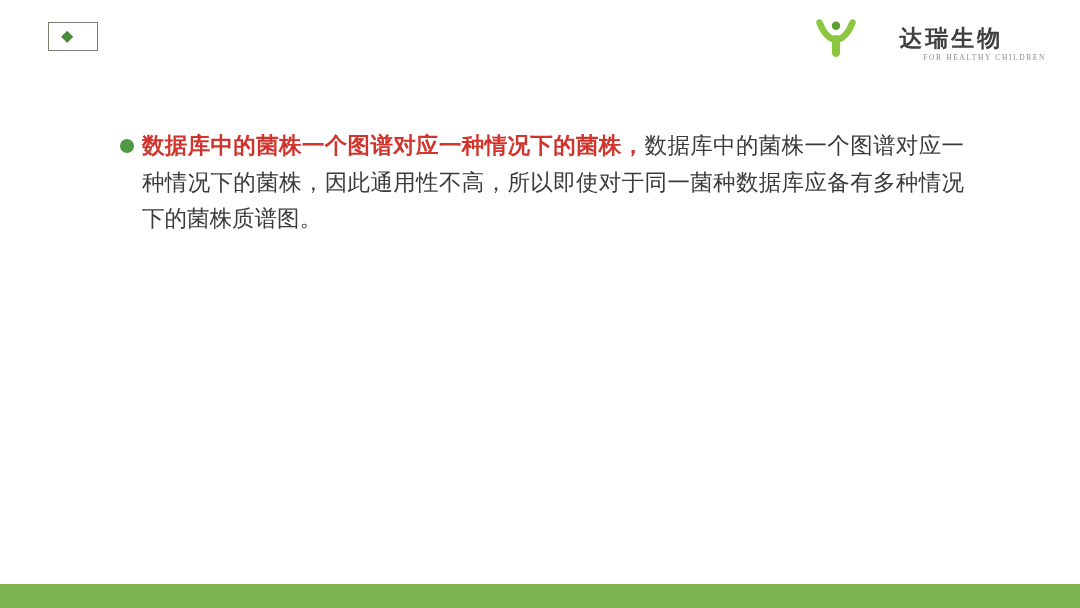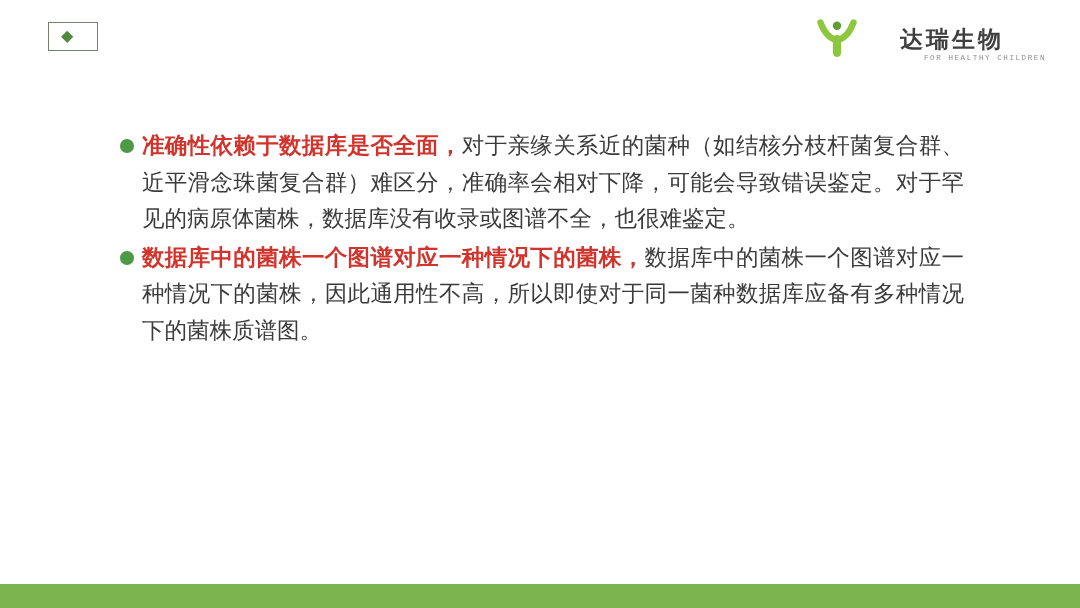--- a/index.html
+++ b/index.html
@@ -40,21 +40,21 @@
   .logo-text{display:flex;flex-direction:column;padding-top:5px;}
   .logo-name{
     font-family:"Liberation Sans","DejaVu Sans",sans-serif;
     font-weight:bold;
     font-size:23px;
     color:#3f3f3f;
     letter-spacing:3px;
     line-height:1.05;
   }
   .logo-tagline{
-    font-family:Liberation Mono, monospace;
+    font-family:Liberation Serif, serif;
     font-size:7.5px;
     color:#8b8b8b;
     letter-spacing:1.6px;
     margin-top:3px;
     padding-left:24px;
   }
 
   
   .content{
     position:absolute;left:142px;top:128px;width:822px;
@@ -112,24 +112,20 @@
       <path d="M24 23 L24 38" fill="none" stroke="#8dc63f" stroke-width="9" stroke-linecap="round"></path>
     </svg>
     <div class="logo-text">
       <span class="logo-name">达瑞生物</span>
       <span class="logo-tagline">FOR HEALTHY CHILDREN</span>
     </div>
   </div>
 
   <div class="content">
 
-    <p class="bullet">
-      <span class="dot"></span>
-      <span class="lead">准确性依赖于数据库是否全面，</span><span>对于亲缘关系近的菌种（如结核分枝杆菌复合群、近平滑念珠菌复合群）难区分，准确率会相对下降，可能会导致错误鉴定。对于罕见的病原体菌株，数据库没有收录或图谱不全，也很难鉴定。</span>
-    </p>
 
 
     <p class="bullet">
       <span class="dot"></span>
       <span class="lead">数据库中的菌株一个图谱对应一种情况下的菌株，</span><span>数据库中的菌株一个图谱对应一种情况下的菌株，因此通用性不高，所以即使对于同一菌种数据库应备有多种情况下的菌株质谱图。</span>
     </p>
 
   </div>
 
   <div class="footer-bar"></div>

